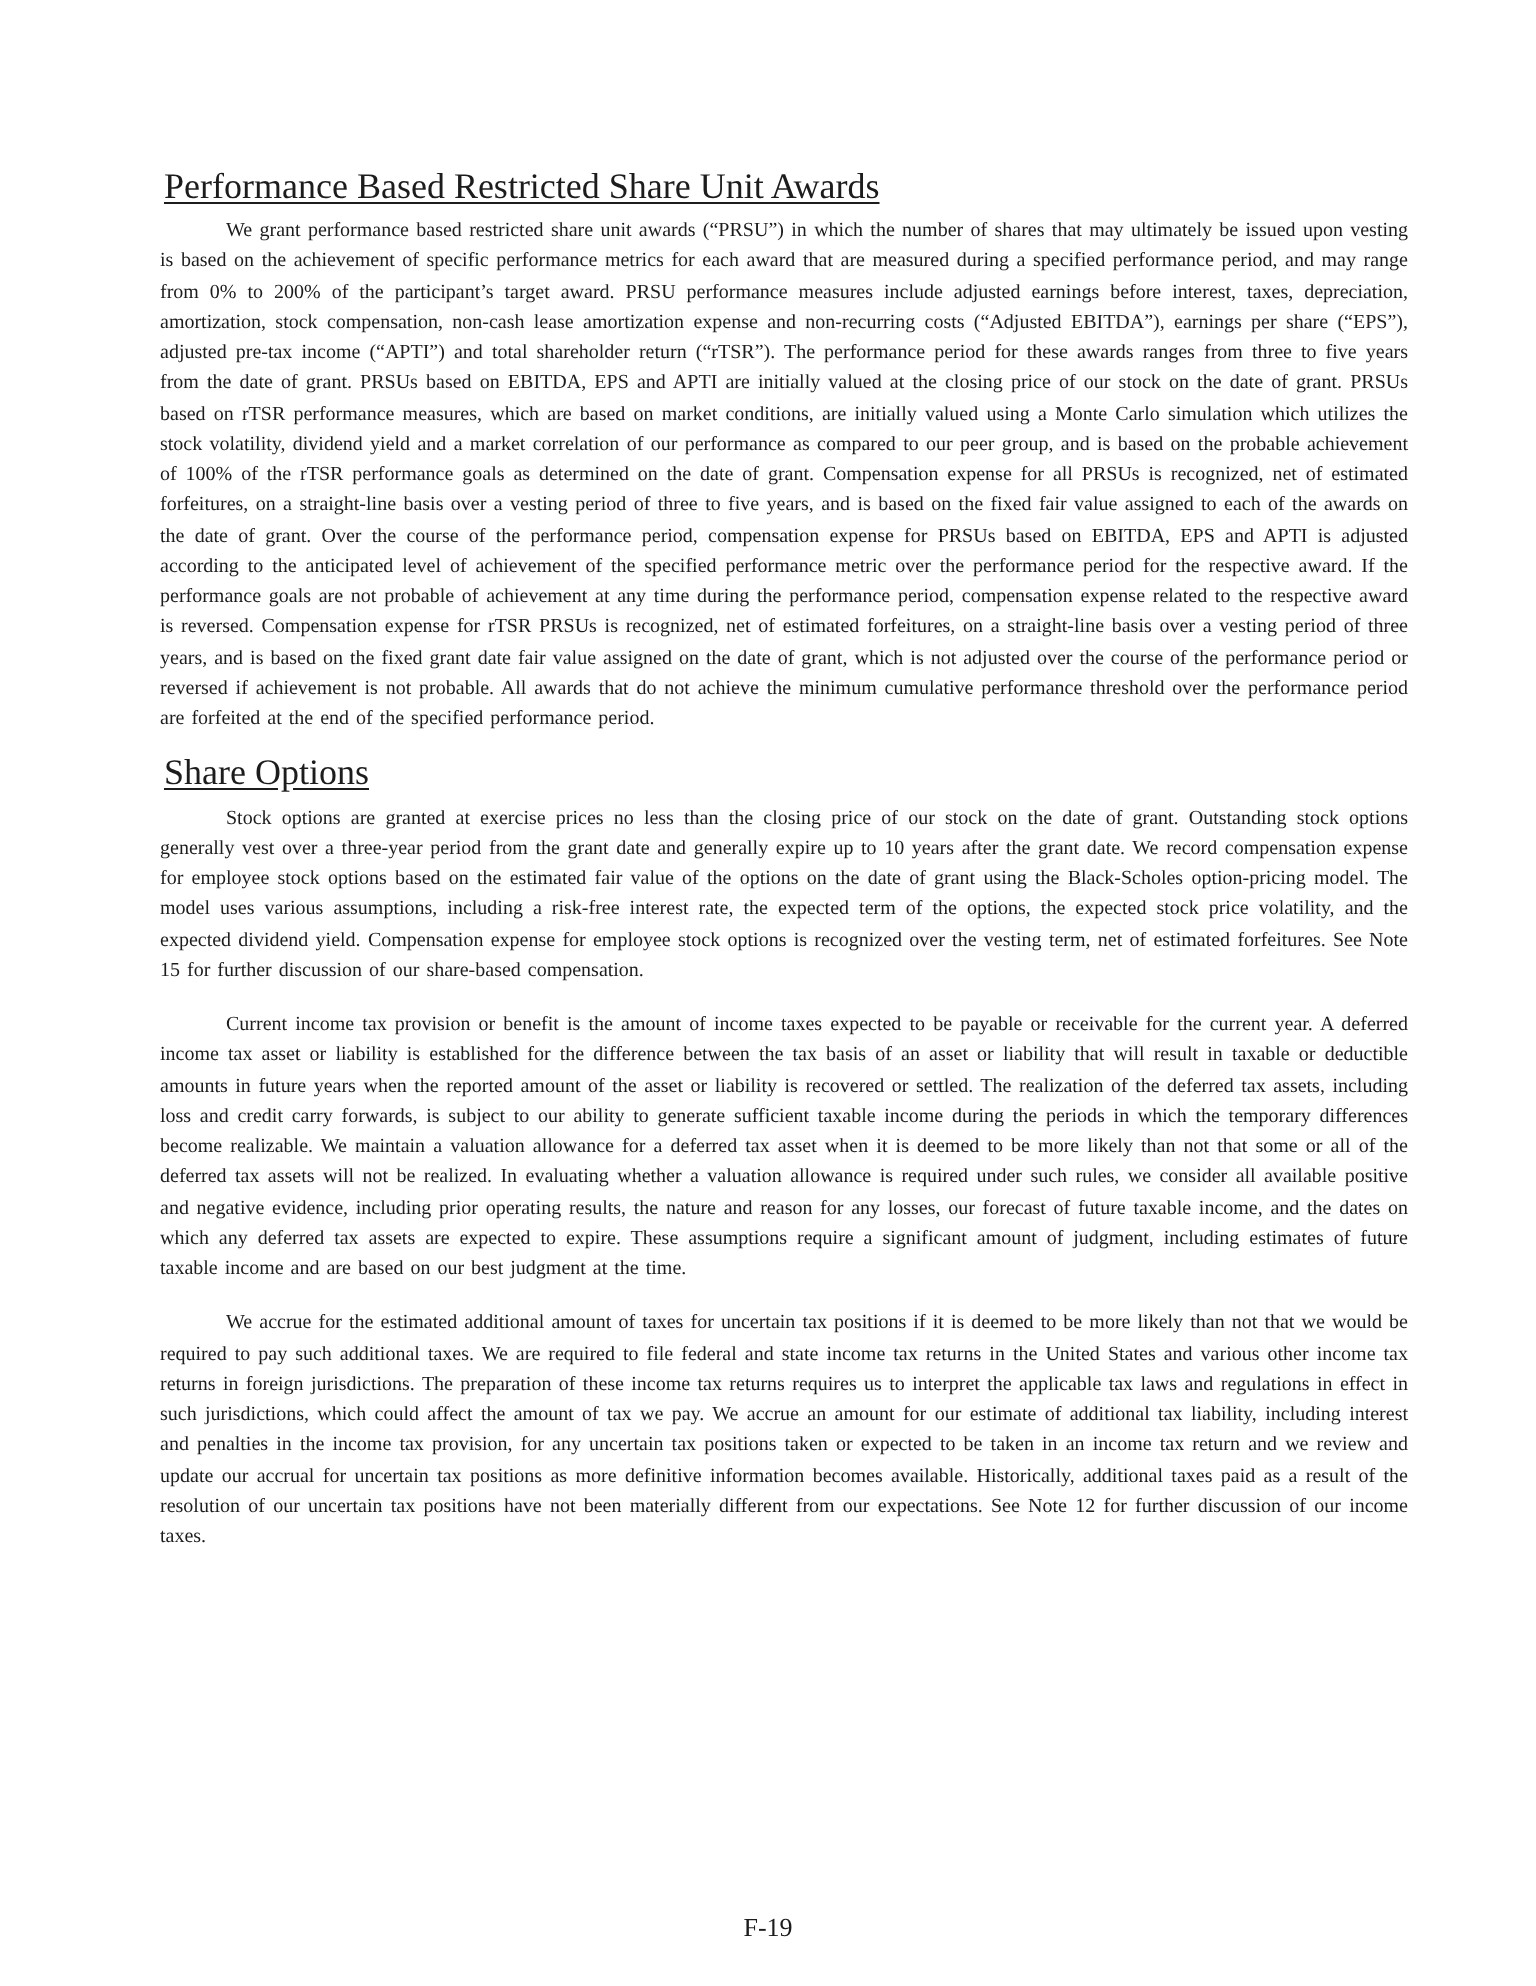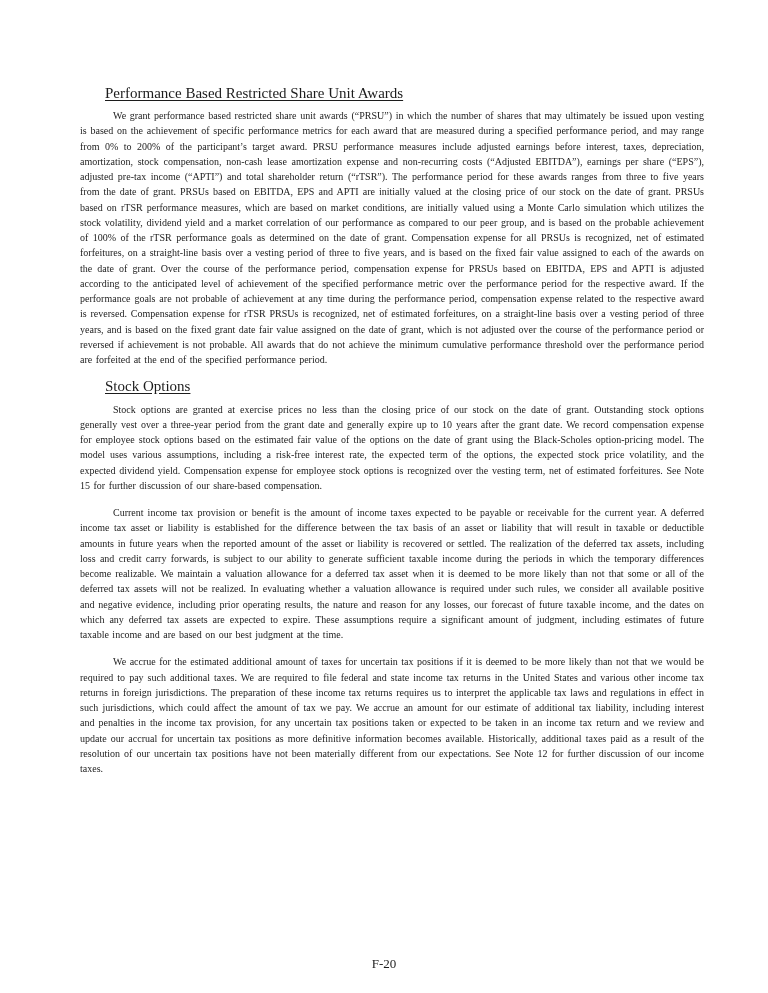--- a/index.html
+++ b/index.html
@@ -16,24 +16,24 @@
     font-family: "Liberation Serif", "DejaVu Serif", serif;
     color: #1c1c1c;
   }
   .content {
     position: absolute;
     top: 86px;
     left: 64px;
     width: 640px;
   }
   .section-heading {
-    font-size: 15px;
+    font-size: 18px;
     line-height: 15.2px;
     font-weight: normal;
-    margin: 0 0 7px 41px;
+    margin: 0 0 7px 18px;
     text-decoration: underline;
     text-underline-offset: 2px;
   }
   .section-heading.bold-italic {
     text-decoration: none;
     font-weight: bold;
     font-style: italic;
     margin-left: 26px;
     margin-top: 12px;
   }
@@ -57,22 +57,22 @@
 </style>
 </head>
 <body>
 
 <div class="page">
   <div class="content">
 
     <h2 class="section-heading">Performance Based Restricted Share Unit Awards</h2>
     <p class="para">We grant performance based restricted share unit awards (“PRSU”) in which the number of shares that may ultimately be issued upon vesting is based on the achievement of specific performance metrics for each award that are measured during a specified performance period, and may range from 0% to 200% of the participant’s target award. PRSU performance measures include adjusted earnings before interest, taxes, depreciation, amortization, stock compensation, non-cash lease amortization expense and non-recurring costs (“Adjusted EBITDA”), earnings per share (“EPS”), adjusted pre-tax income (“APTI”) and total shareholder return (“rTSR”). The performance period for these awards ranges from three to five years from the date of grant. PRSUs based on EBITDA, EPS and APTI are initially valued at the closing price of our stock on the date of grant. PRSUs based on rTSR performance measures, which are based on market conditions, are initially valued using a Monte Carlo simulation which utilizes the stock volatility, dividend yield and a market correlation of our performance as compared to our peer group, and is based on the probable achievement of 100% of the rTSR performance goals as determined on the date of grant. Compensation expense for all PRSUs is recognized, net of estimated forfeitures, on a straight-line basis over a vesting period of three to five years, and is based on the fixed fair value assigned to each of the awards on the date of grant. Over the course of the performance period, compensation expense for PRSUs based on EBITDA, EPS and APTI is adjusted according to the anticipated level of achievement of the specified performance metric over the performance period for the respective award. If the performance goals are not probable of achievement at any time during the performance period, compensation expense related to the respective award is reversed. Compensation expense for rTSR PRSUs is recognized, net of estimated forfeitures, on a straight-line basis over a vesting period of three years, and is based on the fixed grant date fair value assigned on the date of grant, which is not adjusted over the course of the performance period or reversed if achievement is not probable. All awards that do not achieve the minimum cumulative performance threshold over the performance period are forfeited at the end of the specified performance period.</p>
 
-    <h2 class="section-heading">Stock Options</h2>
+    <h2 class="section-heading">Share Options</h2>
     <p class="para">Stock options are granted at exercise prices no less than the closing price of our stock on the date of grant. Outstanding stock options generally vest over a three-year period from the grant date and generally expire up to 10 years after the grant date. We record compensation expense for employee stock options based on the estimated fair value of the options on the date of grant using the Black-Scholes option-pricing model. The model uses various assumptions, including a risk-free interest rate, the expected term of the options, the expected stock price volatility, and the expected dividend yield. Compensation expense for employee stock options is recognized over the vesting term, net of estimated forfeitures. See Note 15 for further discussion of our share-based compensation.</p>
 
     <p class="para">Current income tax provision or benefit is the amount of income taxes expected to be payable or receivable for the current year. A deferred income tax asset or liability is established for the difference between the tax basis of an asset or liability that will result in taxable or deductible amounts in future years when the reported amount of the asset or liability is recovered or settled. The realization of the deferred tax assets, including loss and credit carry forwards, is subject to our ability to generate sufficient taxable income during the periods in which the temporary differences become realizable. We maintain a valuation allowance for a deferred tax asset when it is deemed to be more likely than not that some or all of the deferred tax assets will not be realized. In evaluating whether a valuation allowance is required under such rules, we consider all available positive and negative evidence, including prior operating results, the nature and reason for any losses, our forecast of future taxable income, and the dates on which any deferred tax assets are expected to expire. These assumptions require a significant amount of judgment, including estimates of future taxable income and are based on our best judgment at the time.</p>
     <p class="para">We accrue for the estimated additional amount of taxes for uncertain tax positions if it is deemed to be more likely than not that we would be required to pay such additional taxes. We are required to file federal and state income tax returns in the United States and various other income tax returns in foreign jurisdictions. The preparation of these income tax returns requires us to interpret the applicable tax laws and regulations in effect in such jurisdictions, which could affect the amount of tax we pay. We accrue an amount for our estimate of additional tax liability, including interest and penalties in the income tax provision, for any uncertain tax positions taken or expected to be taken in an income tax return and we review and update our accrual for uncertain tax positions as more definitive information becomes available. Historically, additional taxes paid as a result of the resolution of our uncertain tax positions have not been materially different from our expectations. See Note 12 for further discussion of our income taxes.</p>
 
   </div>
 
-  <div class="footer">F-20</div>
+  <div class="footer">F-19</div>
 </div>
 
 </body></html>

